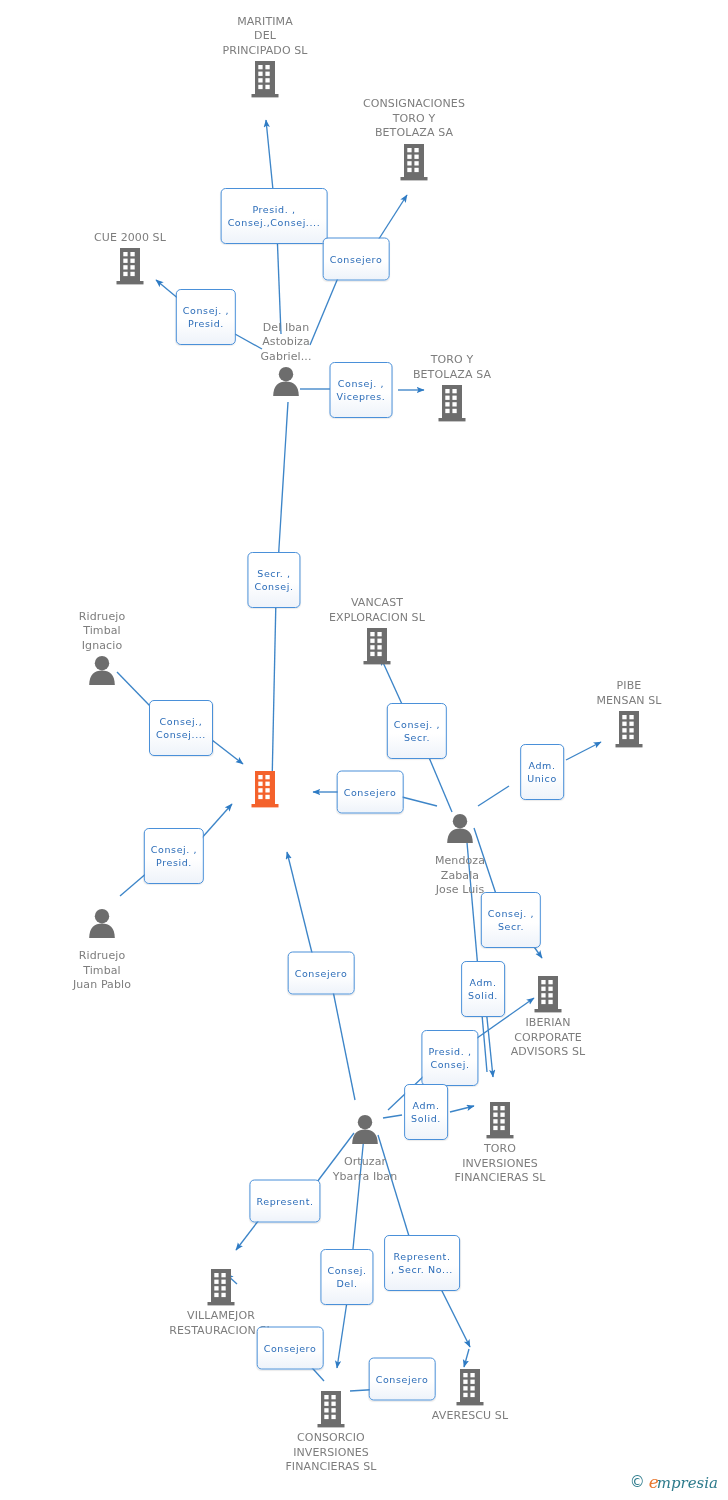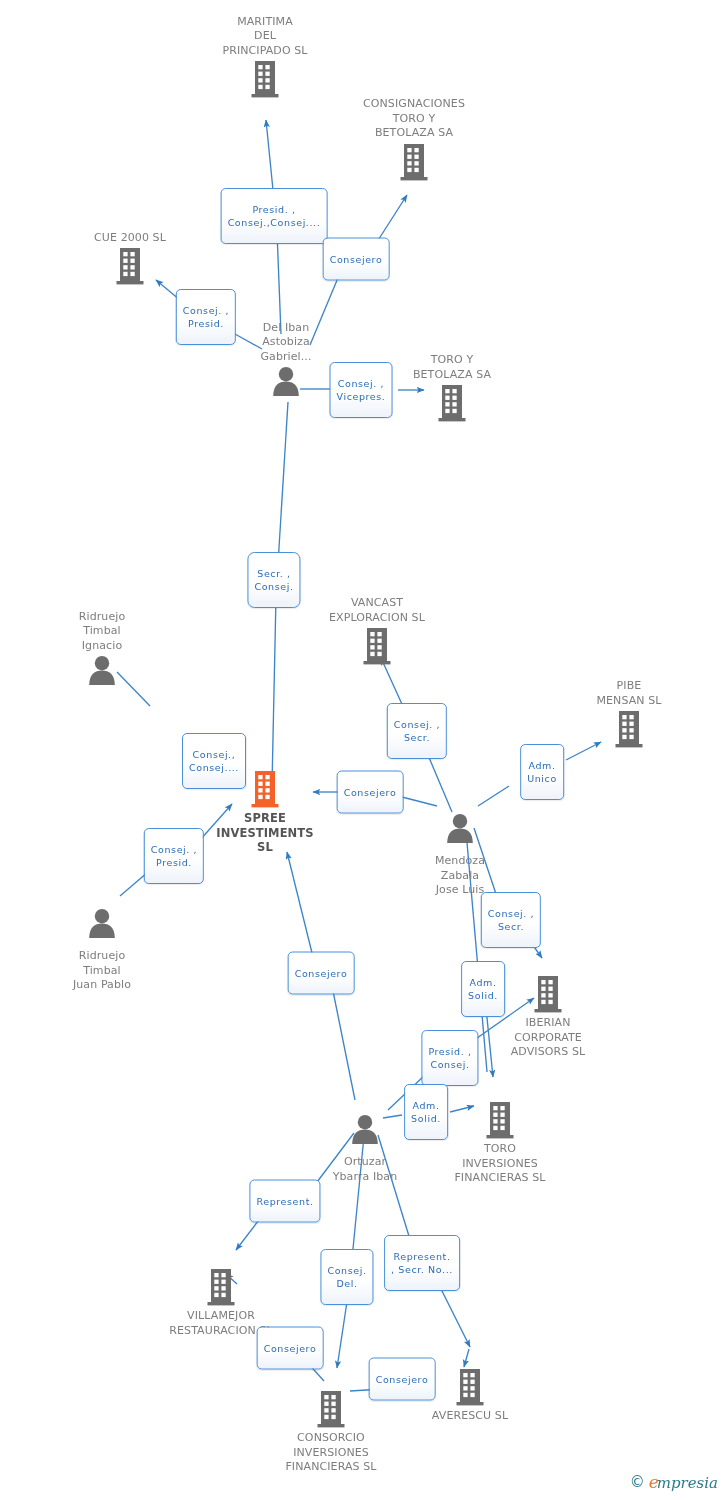--- a/index.html
+++ b/index.html
@@ -226,23 +226,20 @@
               <rect x="8.3" y="6" width="4.3" height="4.3"></rect>
               <rect x="15.4" y="6" width="4.3" height="4.3"></rect>
               <rect x="8.3" y="12.6" width="4.3" height="4.3"></rect>
               <rect x="15.4" y="12.6" width="4.3" height="4.3"></rect>
               <rect x="8.3" y="19.2" width="4.3" height="4.3"></rect>
               <rect x="15.4" y="19.2" width="4.3" height="4.3"></rect>
               <rect x="8.3" y="25.8" width="4.3" height="4.3"></rect>
               <rect x="15.4" y="25.8" width="4.3" height="4.3"></rect>
             </g>
           </svg></span>
-        <span class="cap">SPREE
-INVESTIMENTS
-SL</span>
       </div>
       <div class="node caption-below" style="left: 460px; top: 812px;">
         <span class="glyph"><svg width="30" height="32" viewBox="0 0 30 32" aria-hidden="true">
             <circle cx="15" cy="9.2" r="7.2" fill="#6d6d6d"></circle>
             <path d="M2.2,31 C2.2,20.4 7.8,16.4 15,16.4 C22.2,16.4 27.8,20.4 27.8,31 Z" fill="#6d6d6d"></path>
           </svg></span>
         <span class="cap">Mendoza
 Zabala
 Jose Luis</span>
       </div>
@@ -357,23 +354,23 @@
       </div>
     </div>
   <div id="chip-layer">
       <div class="chip" style="left: 274px; top: 216px;">Presid. ,
 Consej.,Consej....</div>
       <div class="chip" style="left: 356px; top: 259px;">Consejero</div>
       <div class="chip" style="left: 206px; top: 317px;">Consej. ,
 Presid.</div>
       <div class="chip" style="left: 361px; top: 390px;">Consej. ,
 Vicepres.</div>
-      <div class="chip" style="left: 274px; top: 580px; border-radius: 7px;">Secr. ,
+      <div class="chip" style="left: 274px; top: 580px;">Secr. ,
 Consej.</div>
-      <div class="chip" style="left: 181px; top: 761px; margin-left: 33px;">Consej.,
+      <div class="chip" style="left: 181px; top: 728px;">Consej.,
 Consej....</div>
       <div class="chip" style="left: 417px; top: 731px;">Consej. ,
 Secr.</div>
       <div class="chip" style="left: 542px; top: 772px;">Adm.
 Unico</div>
       <div class="chip" style="left: 370px; top: 792px;">Consejero</div>
       <div class="chip" style="left: 174px; top: 856px;">Consej. ,
 Presid.</div>
       <div class="chip" style="left: 511px; top: 920px;">Consej. ,
 Secr.</div>

